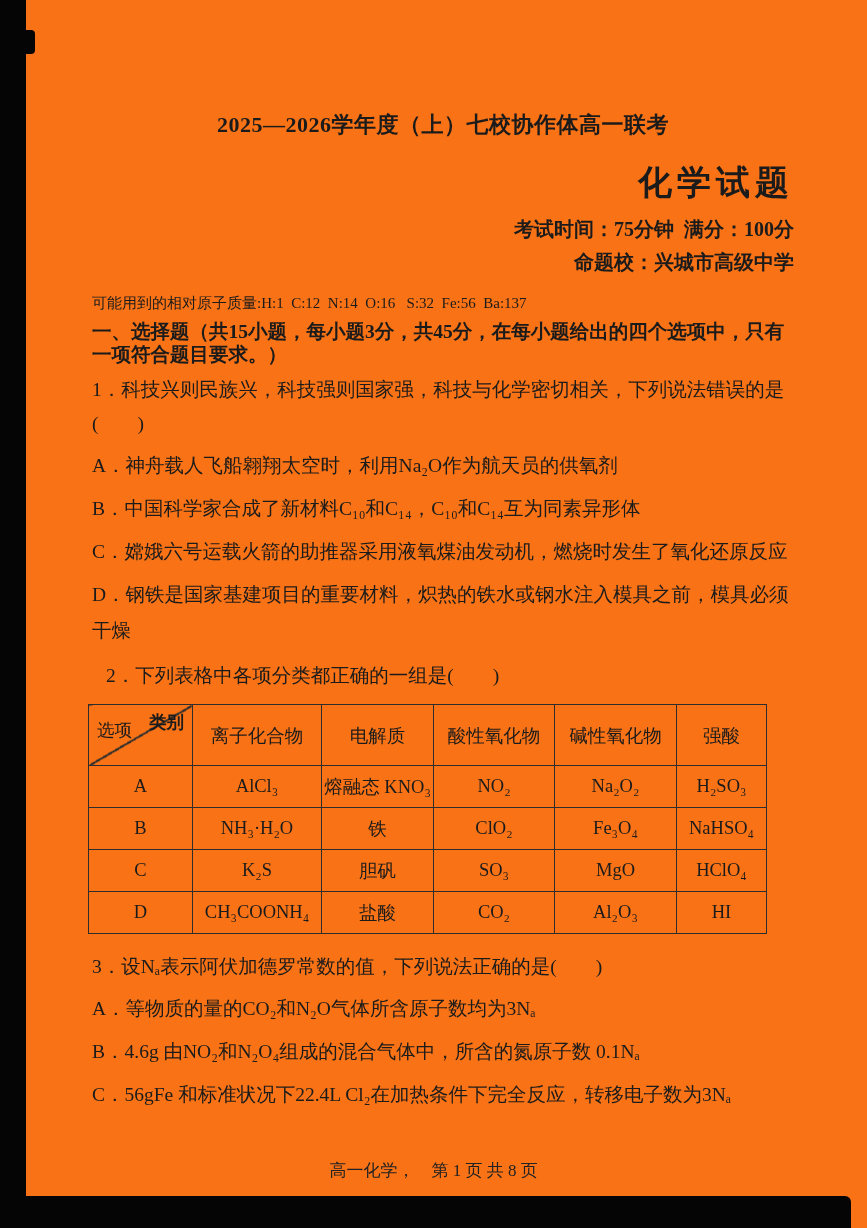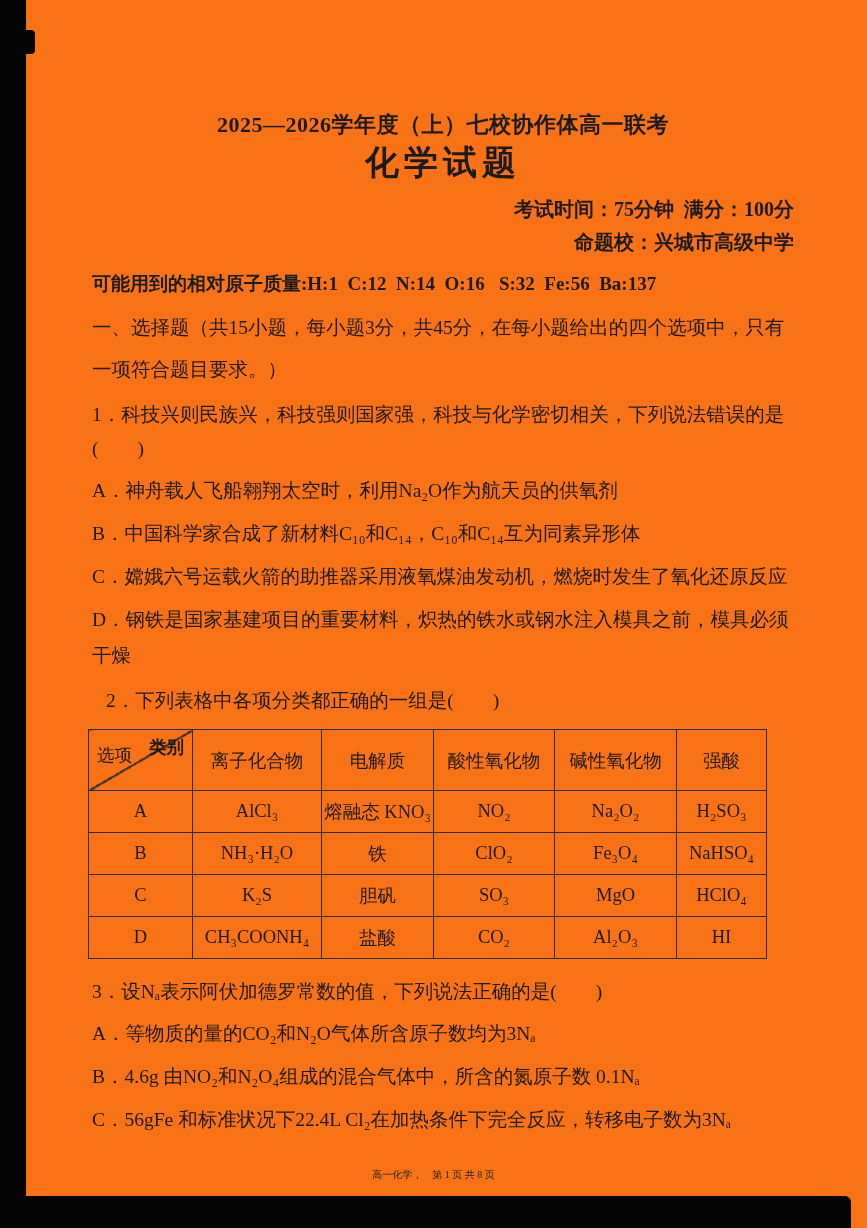--- a/index.html
+++ b/index.html
@@ -3,37 +3,37 @@
 <meta charset="utf-8">
 <style>
   html,body{margin:0;padding:0;}
   body{background:#d9d9d9;font-family:"Liberation Serif","DejaVu Serif",serif;}
   .page{position:relative;width:867px;height:1228px;margin:0 auto;background:#f97316;color:#1b1b1b;overflow:hidden;}
   .scan-edge-left{position:absolute;left:0;top:0;width:26px;height:100%;background:#050505;}
   .scan-edge-bottom{position:absolute;left:0;bottom:0;width:851px;height:32px;background:#050505;border-top-right-radius:6px;}
   .scan-speck{position:absolute;left:26px;top:30px;width:9px;height:24px;background:#050505;border-radius:0 4px 4px 0;}
   .content{position:absolute;left:92px;top:110px;width:702px;}
   .session-title{font-size:22px;font-weight:bold;text-align:center;letter-spacing:.5px;}
-  .paper-title{font-size:34px;font-weight:bold;text-align:center;margin-top:0;letter-spacing:5px;}
+  .paper-title{font-size:34px;font-weight:bold;text-align:right;margin-top:20px;letter-spacing:5px;}
   .meta{font-size:20px;font-weight:bold;text-align:right;margin-top:10px;white-space:pre-wrap;}
   .meta2{margin-top:6px;}
-  .atomic{font-size:19px;font-weight:bold;margin-top:12px;white-space:pre-wrap;line-height:31px;}
-  .section-header{font-size:19.5px;font-weight:normal;line-height:42px;margin-top:8px;}
+  .atomic{font-size:15px;font-weight:normal;margin-top:12px;white-space:pre-wrap;line-height:31px;}
+  .section-header{font-size:19.5px;font-weight:bold;line-height:23px;margin-top:1px;}
   .stem{font-size:19.5px;line-height:34px;margin-top:7px;}
   .option{font-size:19.5px;line-height:36px;margin-top:7px;}
   .q2-stem{margin-top:10px;text-indent:14px;}
   table.cls{border-collapse:collapse;margin-top:11px;margin-left:-4px;table-layout:fixed;width:678px;}
   table.cls td{border:1.6px solid #2d2d2d;text-align:center;vertical-align:middle;font-size:18.5px;padding:0 2px;overflow:hidden;}
   tr.hdr td{height:60px;}
   tr.data td{height:41px;}
   .diag-cell{position:relative;padding:0;background:linear-gradient(to bottom right,transparent 0,transparent calc(50% - 1px),#2d2d2d calc(50% - 1px),#2d2d2d calc(50% + 1px),transparent calc(50% + 1px));}
   .diag-top{position:absolute;top:5px;right:8px;font-size:17.5px;font-weight:bold;}
   .diag-bottom{position:absolute;bottom:23px;left:8px;font-size:17.5px;}
   .q3-stem{margin-top:16px;}
-  .footer{position:absolute;left:0;bottom:46px;width:100%;text-align:center;font-size:10px;white-space:pre-wrap;color:#222;}
+  .footer{position:absolute;left:0;bottom:46px;width:100%;text-align:center;font-size:17px;white-space:pre-wrap;color:#222;}
 </style>
 </head>
 <body>
 
 <div class="page">
 
   <div class="scan-edge-left"></div>
   <div class="scan-speck"></div>
   <div class="scan-edge-bottom"></div>
 

